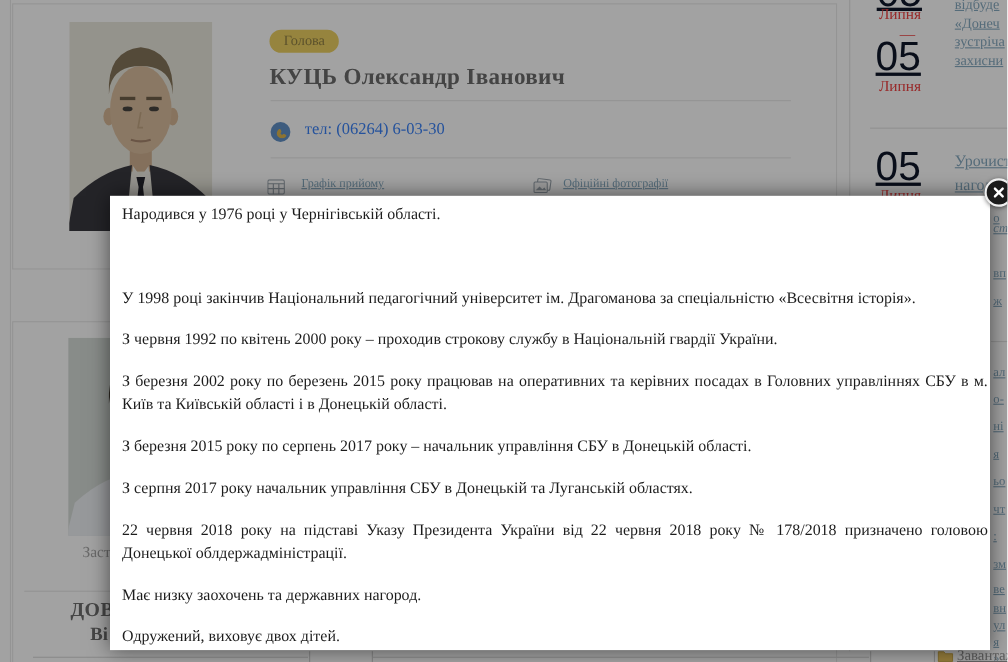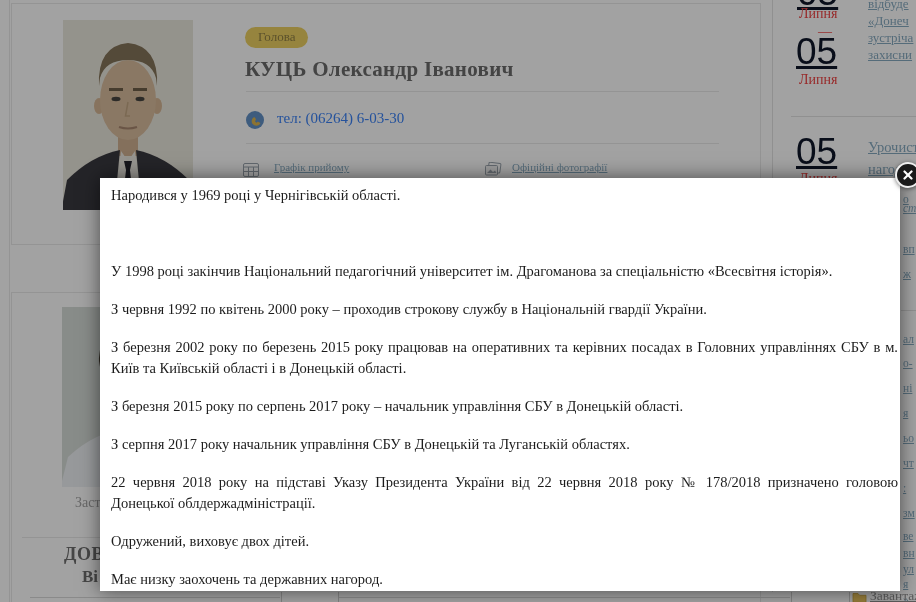--- a/index.html
+++ b/index.html
@@ -169,30 +169,30 @@
   <div class="abs" style="left:852px;top:589px;">
     <svg width="15" height="12" viewBox="0 0 15 12">
       <path d="M1 2.5 h5 l1.6 1.8 h6.4 v7 h-13 z" fill="#ecc55e" stroke="#caa43c" stroke-width="0.8"></path>
     </svg>
   </div>
   <div class="dl-text link" style="color:#8f8f8f;">Завантажити</div>
 
   <div class="overlay"></div>
 
   <div class="modal">
-    <p>Народився у 1969 році у Чернігівській області.</p>
+    <p>Народився у 1976 році у Чернігівській області.</p>
     <p class="spacer"></p>
     <p>У 1998  році закінчив Національний педагогічний університет ім. Драгоманова за спеціальністю «Всесвітня історія».</p>
     <p>З червня 1992 по квітень 2000 року – проходив строкову службу в Національній гвардії України.</p>
     <p>З березня 2002 року по березень 2015 року працював на оперативних та керівних посадах в Головних управліннях СБУ в м. Київ та Київській області і в  Донецькій області.</p>
     <p>З березня 2015 року по серпень 2017 року – начальник управління СБУ в Донецькій області.</p>
     <p>З серпня 2017 року начальник  управління СБУ в Донецькій та Луганській областях.</p>
     <p>22 червня 2018 року на підставі Указу Президента України від 22 червня 2018 року № 178/2018 призначено головою Донецької облдержадміністрації.</p>
+    <p>Має низку заохочень та державних нагород.</p>
     <p>Одружений, виховує двох дітей.</p>
-    <p>Має низку заохочень та державних нагород.</p>
   </div>
 
   <div class="close-btn">
     <svg width="10" height="10" viewBox="0 0 10 10">
       <line x1="1.5" y1="1.5" x2="8.5" y2="8.5" stroke="#ffffff" stroke-width="2.2" stroke-linecap="round"></line>
       <line x1="8.5" y1="1.5" x2="1.5" y2="8.5" stroke="#ffffff" stroke-width="2.2" stroke-linecap="round"></line>
     </svg>
   </div>
 
 </div>

